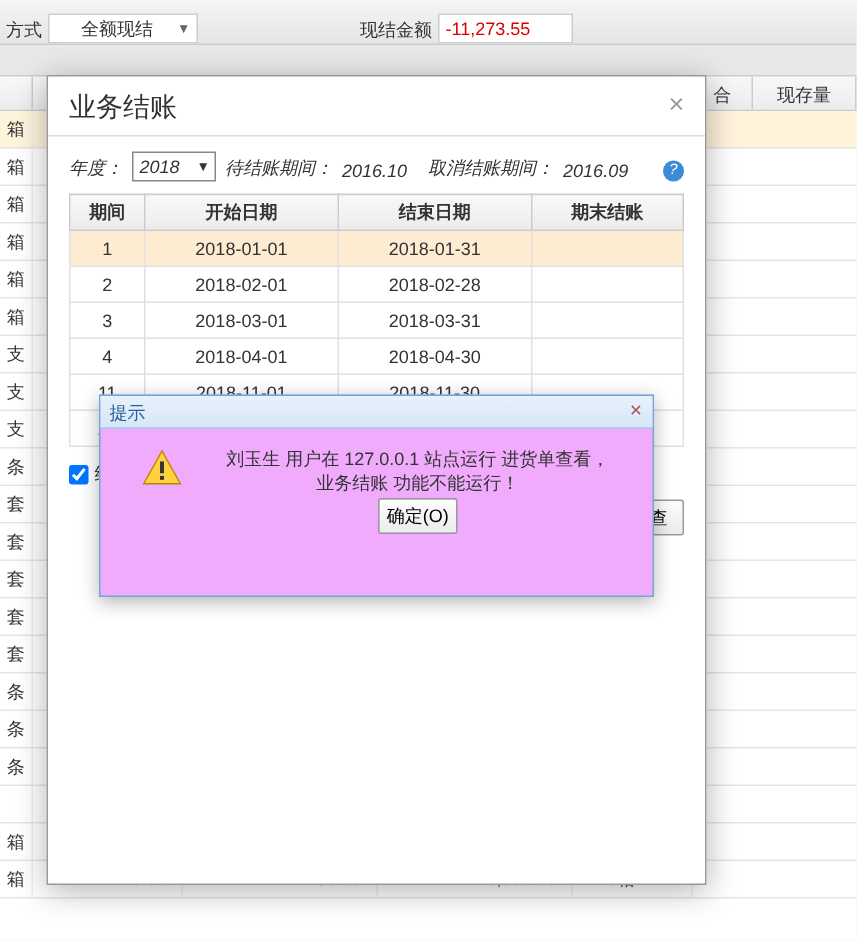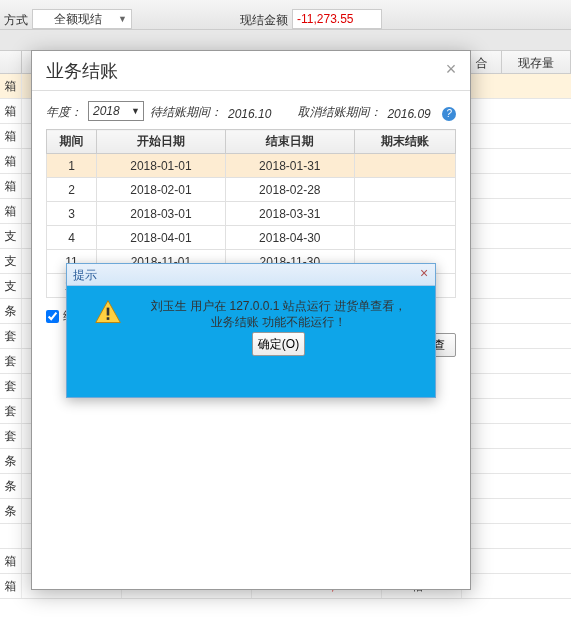--- a/index.html
+++ b/index.html
@@ -38,21 +38,21 @@
   .period-table td { border: 1px solid #e0e0e0; height: 24px; text-align: center; }
   .period-table tr.sel td { background: #fdecd2; }
   .period-table td.pcol { width: 50px; }
   
   .check-row { margin-top: 10px; display:flex; align-items:center; gap:4px;}
   .check-row input { vertical-align:middle;}
   .btn-row { margin-top: 8px; display:flex; justify-content: flex-end; gap: 6px; }
   .btn { border: 1px solid #999; background: linear-gradient(#fdfdfd,#ececec); height: 24px; padding: 0 10px; font-size: 12px; cursor:pointer; border-radius:2px;}
   
   
-  .alert { position: absolute; left: 66px; top: 263px; width: 370px; height: 135px; background: #0ea5e9; border: 1px solid #6da8d8; box-shadow: 0 3px 12px rgba(0,0,0,0.3); }
+  .alert { position: absolute; left: 66px; top: 263px; width: 370px; height: 135px; background: #f0abfc; border: 1px solid #6da8d8; box-shadow: 0 3px 12px rgba(0,0,0,0.3); }
   .alert-title { height: 22px; background: linear-gradient(#e8f1fb,#d5e7f8); color:#2a5d9a; font-size:12px; padding:0 6px; line-height:22px; position:relative; border-bottom:1px solid #a8c8e6;}
   .alert-close { position:absolute; right:4px; top:3px; width:14px; height:14px; color:#b05050; font-size:14px; line-height:12px; text-align:center; cursor:pointer;}
   .alert-body { padding: 12px; display:flex; gap:27px; align-items:flex-start; justify-content:center;}
   .warn-icon { width:28px; height:28px; flex-shrink:0; }
   .warn-icon svg { width:100%; height:100%; }
   .alert-msg { font-size:12px; line-height:16px; text-align:center; width: 260px;}
   .alert-btns { text-align:center; margin-top:2px;}
   .alert-btns .btn { padding: 3px 5px;}
 </style>
 </head>
@@ -160,21 +160,21 @@
   </div>
   <div class="dlg-body">
     <div class="filter-row">
       <span>年度：</span>
       <span class="year-sel">
         <span>2018</span>
         <span class="caret">▼</span>
       </span>
       <span>待结账期间：</span>
       <span>2016.10</span>
-      <span style="margin-left:20px">取消结账期间：</span>
+      <span style="margin-left:8px">取消结账期间：</span>
       <span>2016.09</span>
       <span class="help-icon">?</span>
     </div>
     <table class="period-table">
       <thead>
           <tr>
         <th class="pcol">期间</th>
         <th>开始日期</th>
         <th>结束日期</th>
         <th>期末结账</th>

